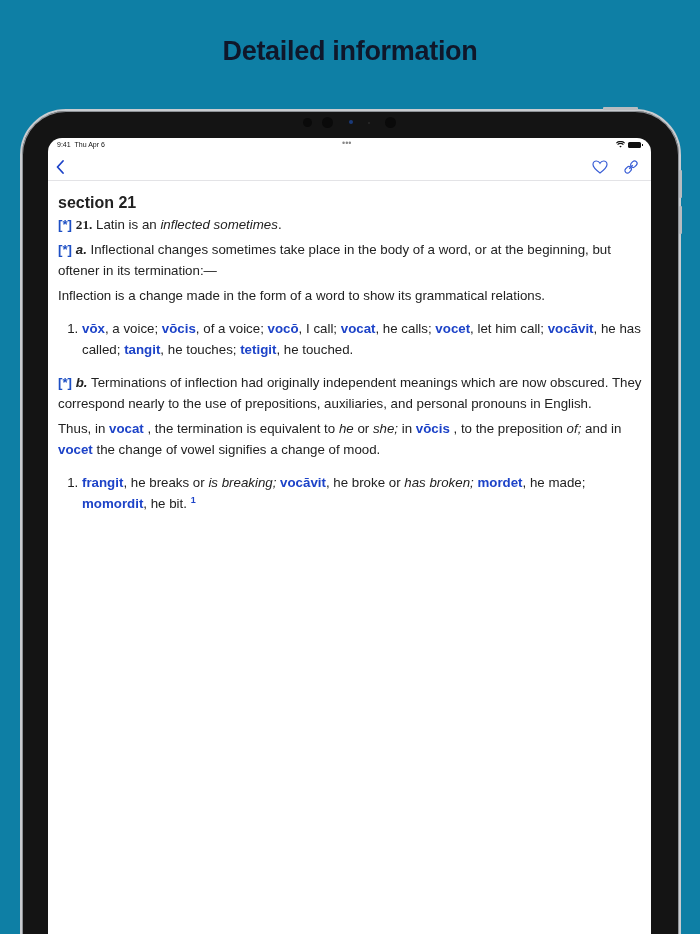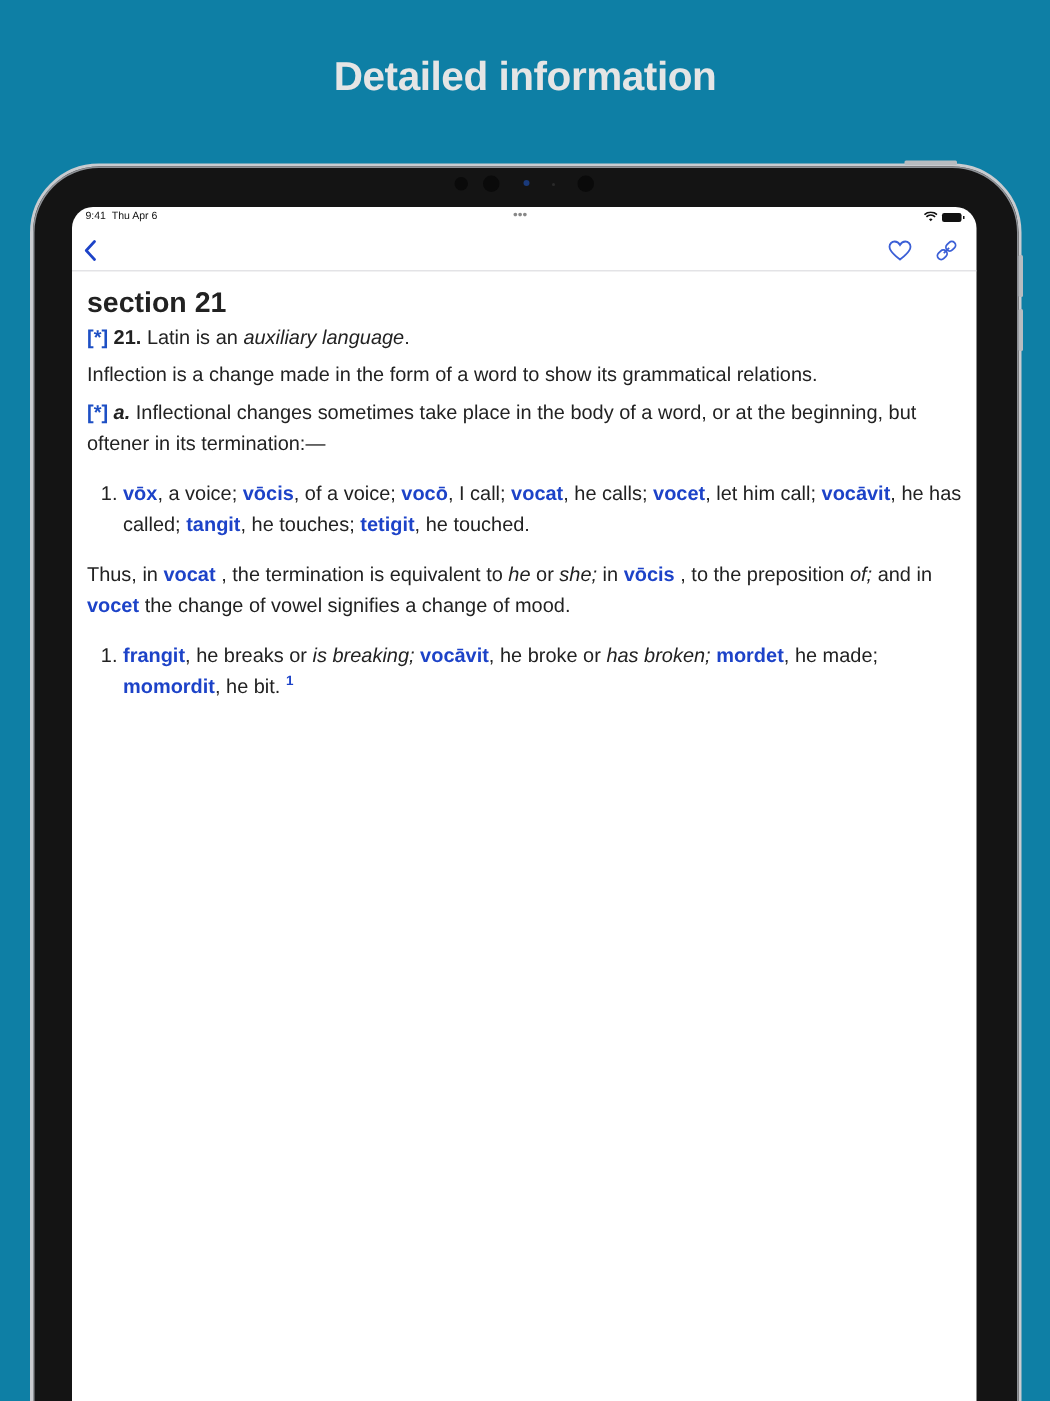--- a/index.html
+++ b/index.html
@@ -4,21 +4,21 @@
   <style>
     * { box-sizing: border-box; margin: 0; padding: 0; }
     html, body { width: 700px; height: 934px; overflow: hidden; }
     body {
       background: #0e7fa5;
       font-family: "Liberation Sans", sans-serif;
       position: relative;
     }
     .headline {
       position: absolute; left: 0; top: 36px; width: 700px;
-      text-align: center; color: #e5e5e5;
+      text-align: center; color: #0f172a;
       font-family: "Liberation Sans", sans-serif;
       font-weight: bold; font-size: 27px; letter-spacing: -0.3px;
     }
     .device-frame {
       position: absolute; left: 20px; top: 109px; width: 661px; height: 900px;
       border-radius: 46px;
       background: #141414;
       border: 2px solid #c9ccd0;
       box-shadow: 0 0 0 1px #8d9196 inset;
     }
@@ -51,25 +51,25 @@
     }
     .nav-btn { position: absolute; top: 6px; width: 18px; height: 18px; cursor: pointer; }
     .back-btn { left: 4px; }
     .fav-btn { left: 543px; }
     .link-btn { left: 574px; }
     .content {
       position: absolute; left: 10px; top: 54px; width: 585px;
       font-family: "Liberation Sans", sans-serif; font-size: 13.3px; color: #222;
       line-height: 21px;
     }
-    .section-title { font-weight: bold; font-size: 19px; color: #222; margin-bottom: 1px; }
+    .section-title { font-weight: bold; font-size: 16px; color: #222; margin-bottom: 1px; }
     .p { margin-bottom: 4px; }
     .star { color: #1d4fc4; font-weight: bold; cursor: pointer; }
     .lw { color: #1d43c8; font-weight: bold; cursor: pointer; text-align: right; }
-    .b { font-weight: bold; }
+    .b { font-weight: bold; font-family: Liberation Serif, serif; }
     .bi { font-weight: bold; font-style: italic; }
     .i { font-style: italic; }
     ol.ex { margin: 12px 0 12px 0; padding-left: 24px; }
     ol.ex li { padding-left: 0; }
     .fn { color: #1d43c8; font-weight: bold; font-size: 9px; vertical-align: super; line-height: 0; cursor: pointer; }
   </style>
 </head>
 <body>
 
 <div class="headline">Detailed information</div>
@@ -121,34 +121,38 @@
           </g>
         </svg>
     </span>
   </div>
 
   <div class="content">
     <div class="section-title">section 21</div>
 
     <div class="p">
       <span class="star">[*]</span>
-      <span class="b">21.</span><span> Latin is an </span><span class="i">auxiliary language</span><span>.</span>
+      <span class="b">21.</span><span> Latin is an </span><span class="i">inflected sometimes</span><span>.</span>
     </div>
-
-    <div class="p">Inflection is a change made in the form of a word to show its grammatical relations.</div>
 
     <div class="p">
       <span class="star">[*]</span>
       <span class="bi">a.</span><span> Inflectional changes sometimes take place in the body of a word, or at the beginning, but oftener in its termination:—</span>
     </div>
 
+    <div class="p">Inflection is a change made in the form of a word to show its grammatical relations.</div>
+
     <ol class="ex">
       <li><span class="lw">vōx</span><span>, a voice; </span><span class="lw">vōcis</span><span>, of a voice; </span><span class="lw">vocō</span><span>, I call; </span><span class="lw">vocat</span><span>, he calls; </span><span class="lw">vocet</span><span>, let him call; </span><span class="lw">vocāvit</span><span>, he has called; </span><span class="lw">tangit</span><span>, he touches; </span><span class="lw">tetigit</span><span>, he touched.</span></li>
     </ol>
 
+    <div class="p">
+      <span class="star">[*]</span>
+      <span class="bi">b.</span><span> Terminations of inflection had originally independent meanings which are now obscured. They correspond nearly to the use of prepositions, auxiliaries, and personal pronouns in English.</span>
+    </div>
 
     <div class="p"><span>Thus, in </span><span class="lw">vocat</span><span> , the termination is equivalent to </span><span class="i">he</span><span> or </span><span class="i">she;</span><span> in </span><span class="lw">vōcis</span><span> , to the preposition </span><span class="i">of;</span><span> and in </span><br><span class="lw">vocet</span><span> the change of vowel signifies a change of mood.</span></div>
 
 
     <ol class="ex">
       <li><span class="lw">frangit</span><span>, he breaks or </span><span class="i">is breaking;</span><span> </span><span class="lw">vocāvit</span><span>, he broke or </span><span class="i">has broken;</span><span> </span><span class="lw">mordet</span><span>, he made; </span><span class="lw">momordit</span><span>, he bit. </span><sup class="fn">1</sup></li>
     </ol>
   </div>
 </div>
 

